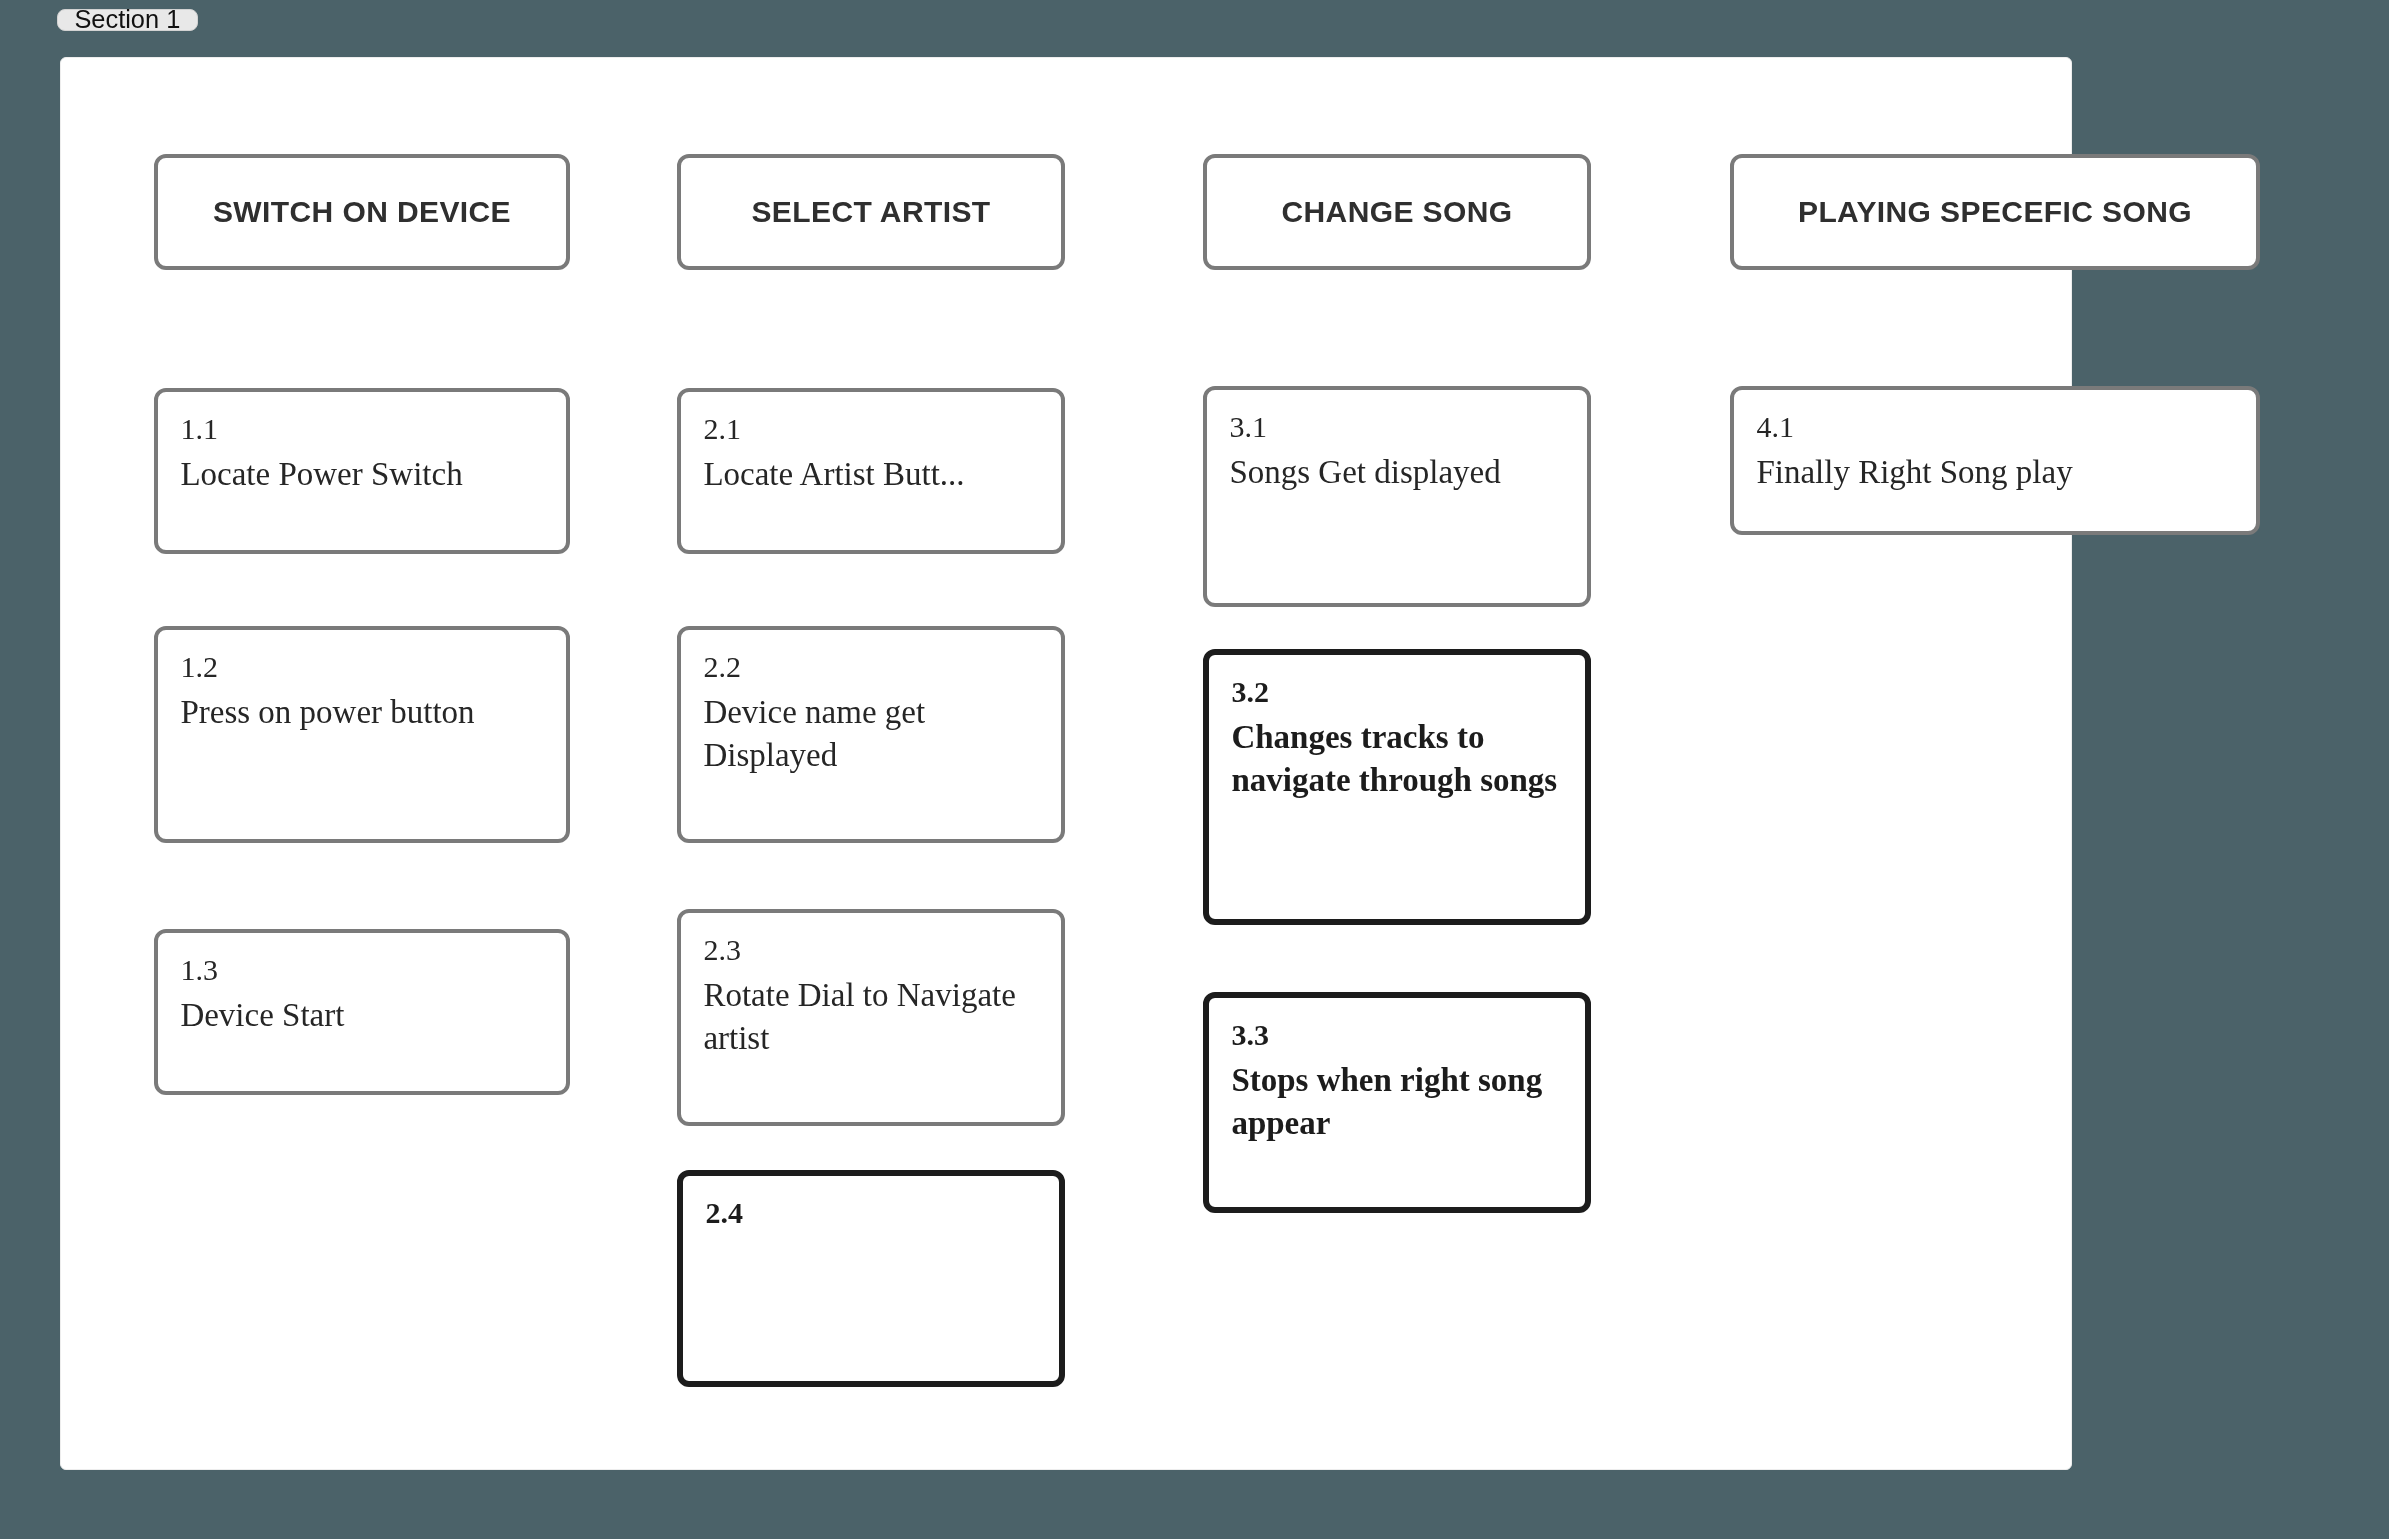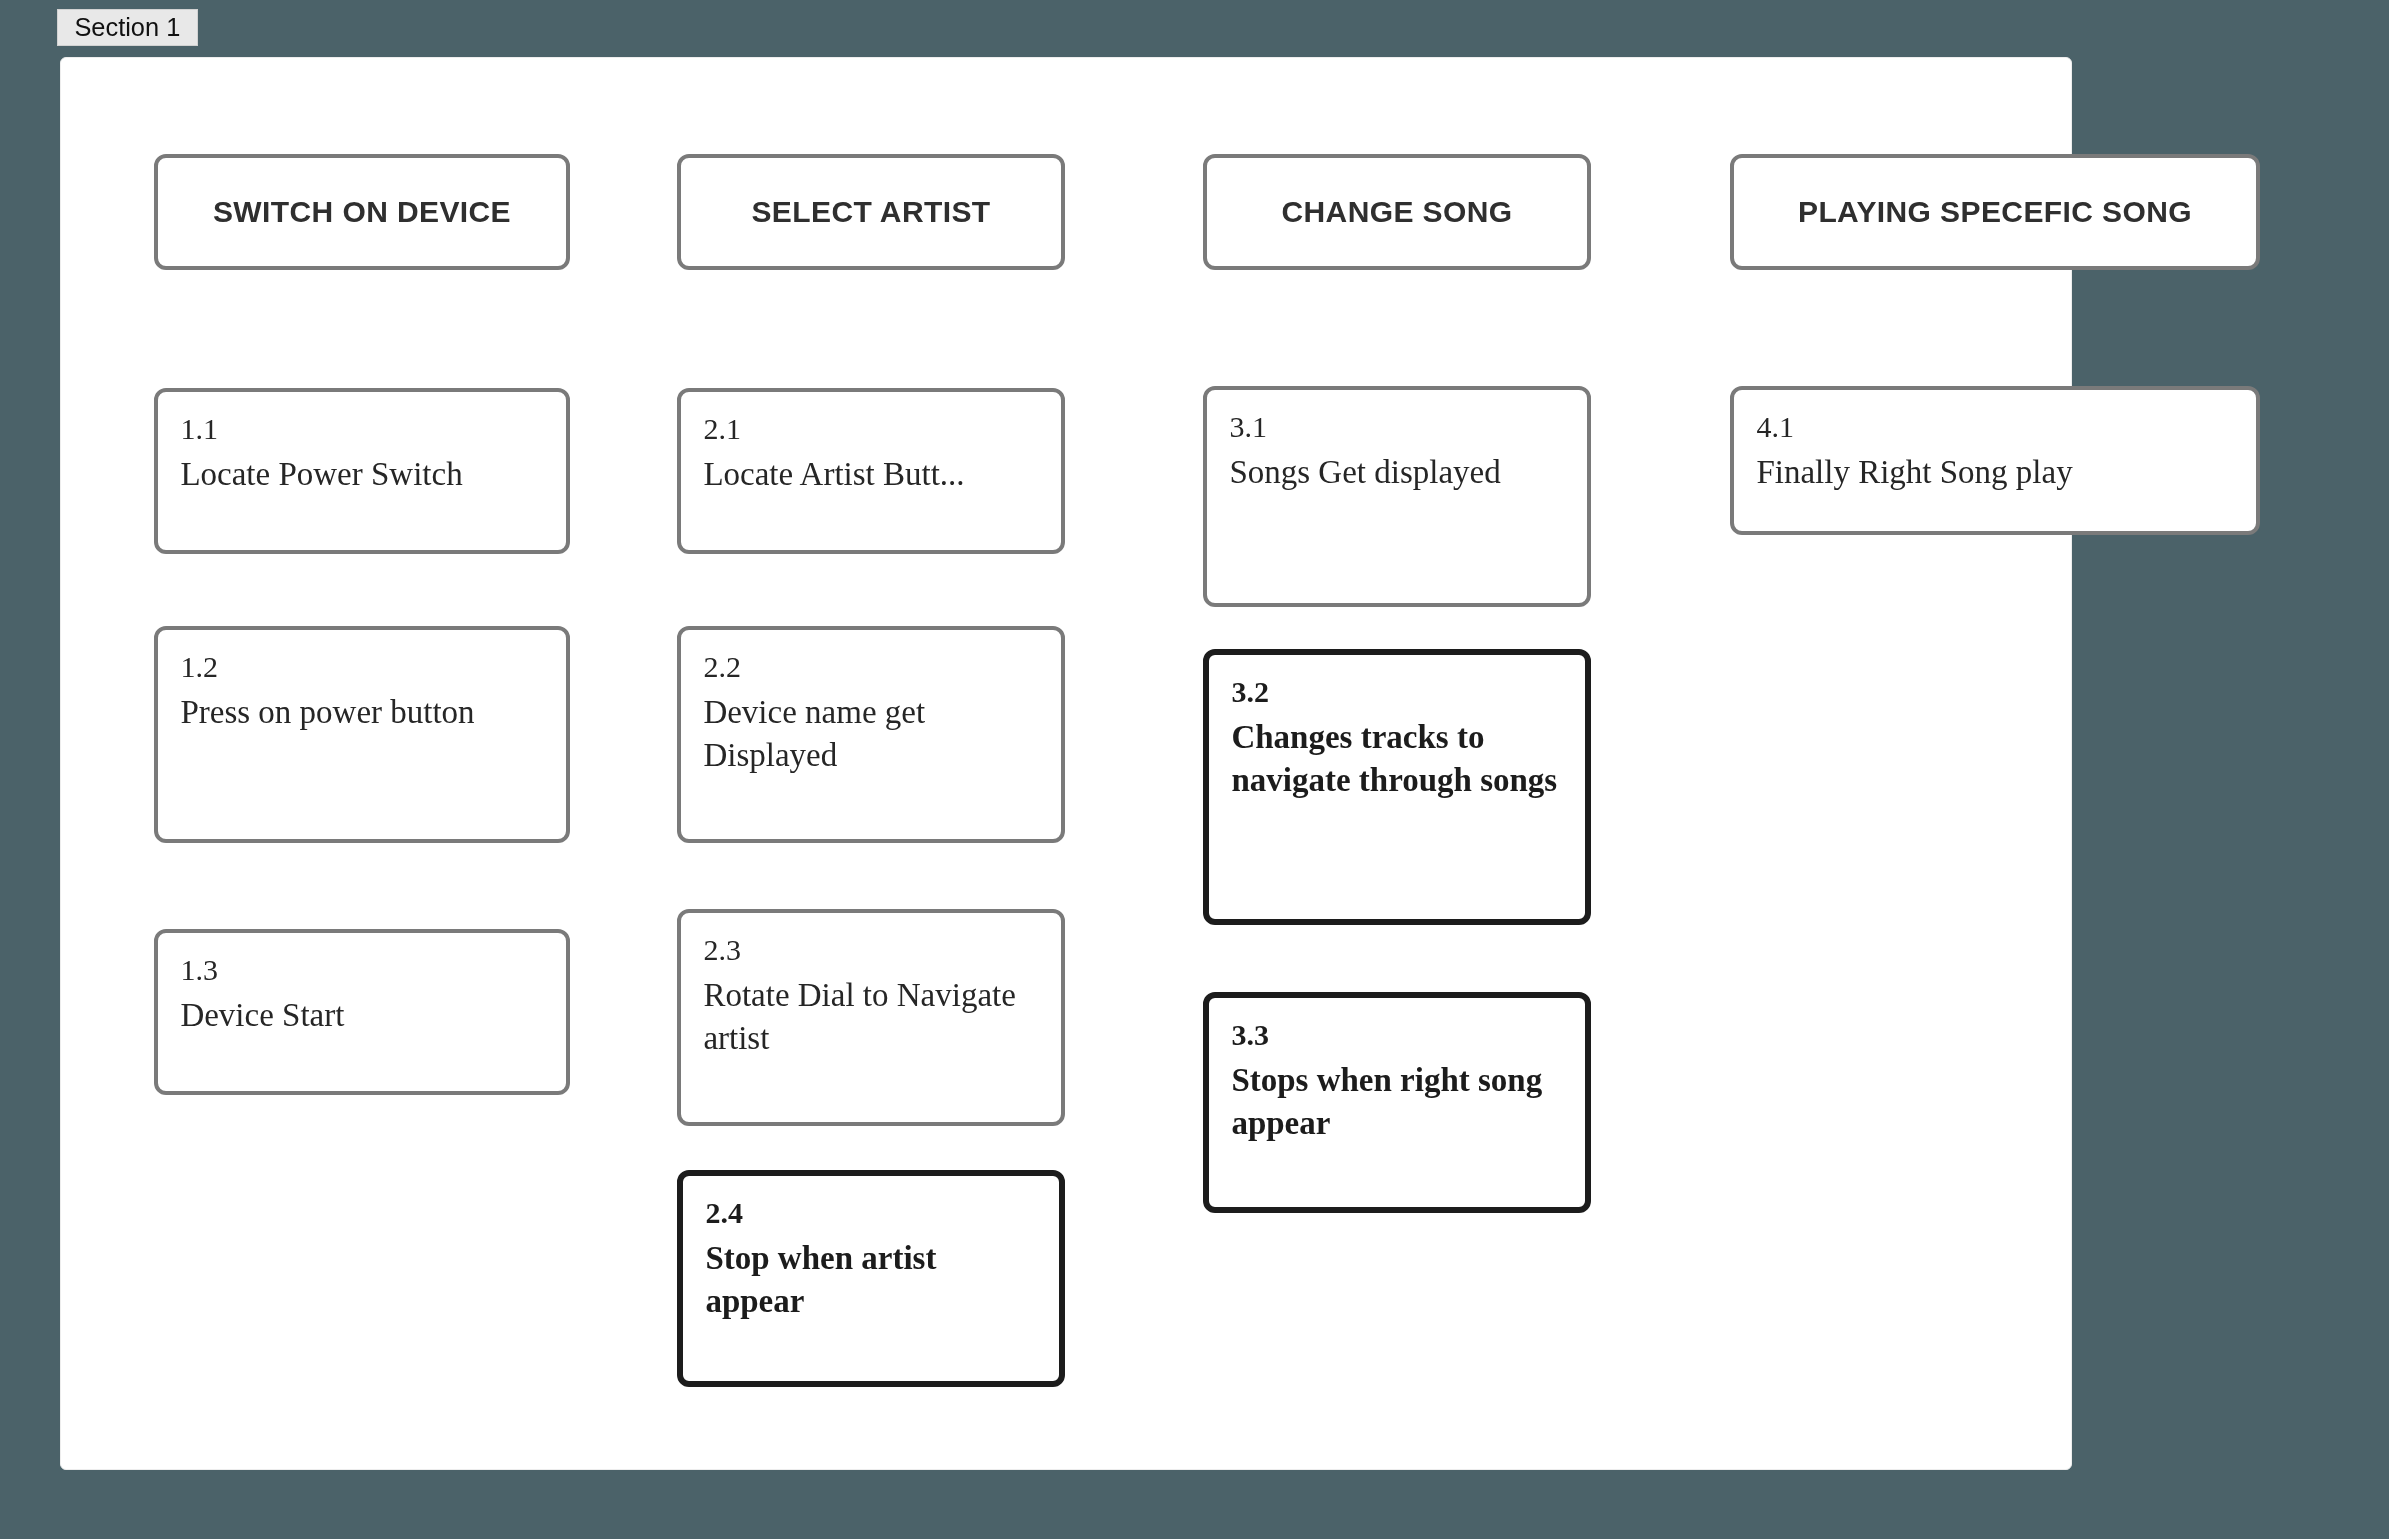--- a/index.html
+++ b/index.html
@@ -13,27 +13,27 @@
     font-family: "Liberation Sans", sans-serif;
     overflow: hidden;
     position: relative;
   }
 
   
   #section-badge {
     position: absolute;
     left: 57px;
     top: 9px;
-    height: 37px;
+    height: 22px;
     padding: 0 16.4px;
     display: flex;
     align-items: center;
     background: #e8e8e8;
     border: 0.7px solid #d2d2d2;
-    border-radius: 0;
+    border-radius: 8px;
     box-sizing: border-box;
     z-index: 5;
   }
   #section-badge span {
     font-family: "Liberation Sans", sans-serif;
     font-size: 25.4px;
     font-weight: 400;
     color: #111111;
     line-height: 1;
     white-space: nowrap;
@@ -152,21 +152,20 @@
         <div class="step-card normal" style="left: 616px; top: 541px; width: 388px; height: 217px; border-color: rgb(122, 122, 122);">
           <div class="step-num">2.2</div>
           <div class="step-text">Device name get Displayed</div>
         </div>
         <div class="step-card normal" style="left: 616px; top: 824px; width: 388px; height: 217px; border-color: rgb(122, 122, 122);">
           <div class="step-num">2.3</div>
           <div class="step-text">Rotate Dial to Navigate artist</div>
         </div>
         <div class="step-card emphasis" style="left: 616px; top: 1112px; width: 388px; height: 217px; border-color: rgb(28, 28, 28);">
           <div class="step-num">2.4</div>
-          <div class="step-text">Stop when artist appear</div>
         </div>
       </div>
       <div class="column">
         <div class="header-chip" style="left: 1142px; top: 96px; width: 388px; height: 116px; border-color: rgb(122, 122, 122);">
           <div class="header-label">CHANGE SONG</div>
         </div>
         <div class="step-card normal" style="left: 1142px; top: 301px; width: 388px; height: 221px; border-color: rgb(122, 122, 122);">
           <div class="step-num">3.1</div>
           <div class="step-text">Songs Get displayed</div>
         </div>

